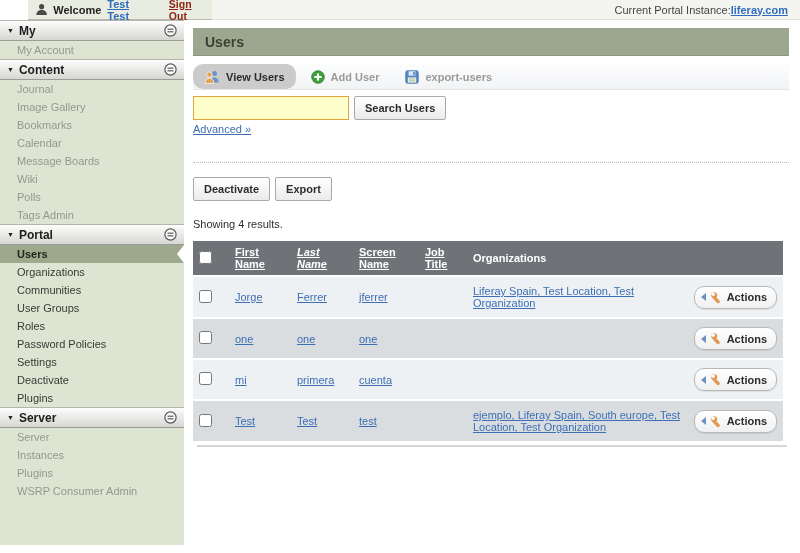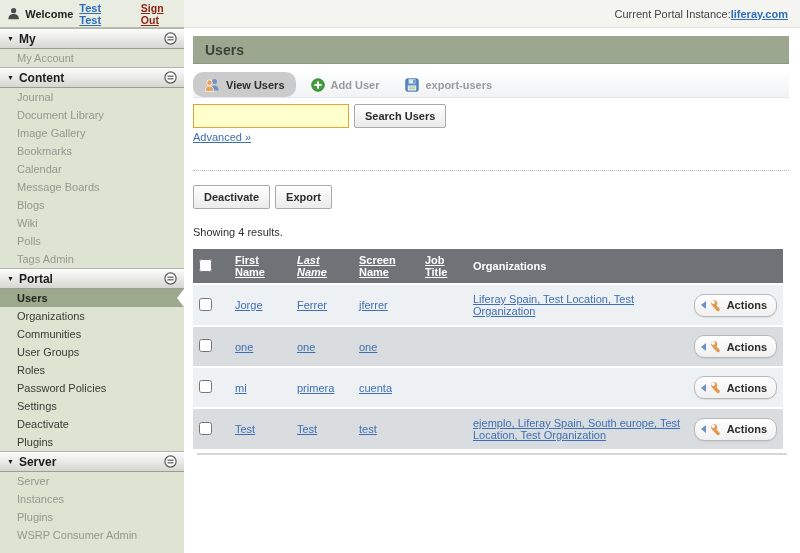--- a/index.html
+++ b/index.html
@@ -1,20 +1,20 @@
 <!DOCTYPE html>
 <html><head>
 <meta charset="utf-8">
 <style>
   * { margin:0; padding:0; box-sizing:border-box; }
   html,body { width:800px; height:553px; overflow:hidden; background:#fff;
     font-family:"Liberation Sans","DejaVu Sans",sans-serif; font-size:11px; color:#333; }
 
   
-  .topbar { display:flex; height:28px; }
+  .topbar { display:flex; height:20px;padding-left:28px; }
   .topbar-left { width:184px; background:#e9ece0; border-bottom:1px solid #b7bcab;
     display:flex; align-items:center; gap:6px; padding:0 8px; }
   .topbar-right { flex:1; background:#f4f4f1; border-bottom:1px solid #e3e3dd;
     display:flex; align-items:center; justify-content:flex-end; padding:0 12px; }
   .welcome-label { font-weight:bold; color:#222; font-size:11px; }
   a.user-link { color:#2e6cbd; font-weight:bold; text-decoration:underline; cursor:pointer; }
   a.signout-link { color:#8f2414; font-weight:bold; text-decoration:underline; cursor:pointer; margin-left:18px; font-size:10.5px;}
   .instance-label { color:#444; font-size:11px; }
   a.instance-link { color:#2e6cbd; font-weight:bold; text-decoration:underline; cursor:pointer; }
 
@@ -119,26 +119,24 @@
       <span class="sec-label">Content</span>
       <span class="collapse-icon">
           <svg width="13" height="13" viewBox="0 0 13 13">
             <circle cx="6.5" cy="6.5" r="5.6" fill="#fbfbfb" stroke="#5a5a5a" stroke-width="1.2"></circle>
             <line x1="3.5" y1="5.2" x2="9.5" y2="5.2" stroke="#5a5a5a" stroke-width="1.2"></line>
             <line x1="3.5" y1="7.8" x2="9.5" y2="7.8" stroke="#5a5a5a" stroke-width="1.2"></line>
           </svg>
         </span>
     </div>
     <div class="nav-item">Journal</div>
-    <div class="nav-item">Document Library</div>
     <div class="nav-item">Image Gallery</div>
     <div class="nav-item">Bookmarks</div>
     <div class="nav-item">Calendar</div>
     <div class="nav-item">Message Boards</div>
-    <div class="nav-item">Blogs</div>
     <div class="nav-item">Wiki</div>
     <div class="nav-item">Polls</div>
     <div class="nav-item">Tags Admin</div>
 
     <div class="nav-section-header">
       <span class="caret">▼</span>
       <span class="sec-label">Portal</span>
       <span class="collapse-icon">
           <svg width="13" height="13" viewBox="0 0 13 13">
             <circle cx="6.5" cy="6.5" r="5.6" fill="#fbfbfb" stroke="#5a5a5a" stroke-width="1.2"></circle>

